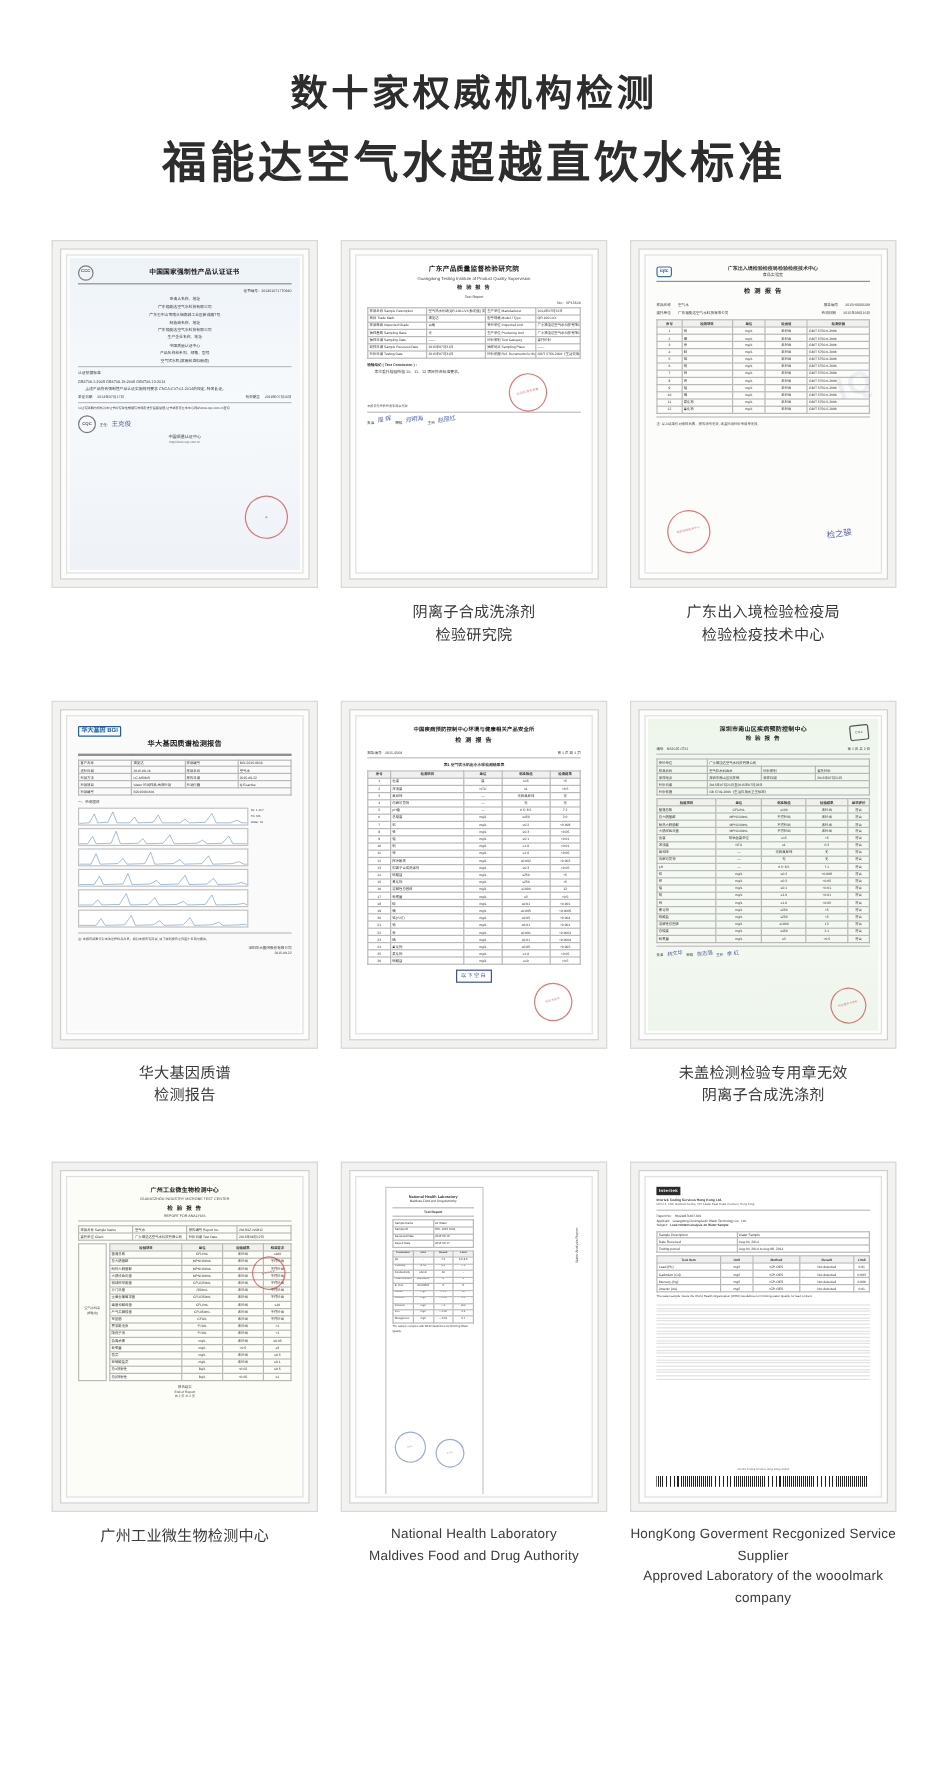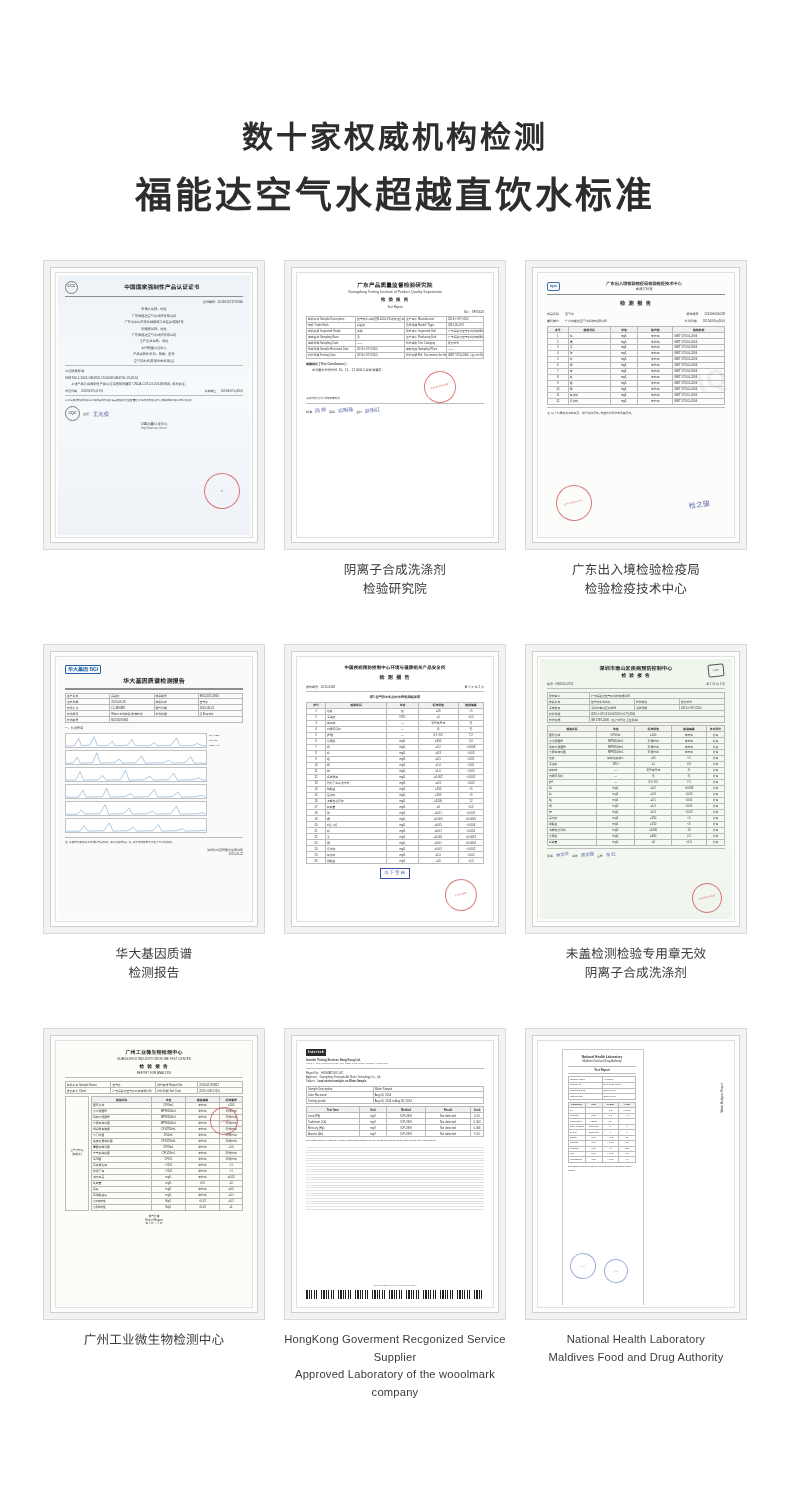--- a/index.html
+++ b/index.html
@@ -17,21 +17,21 @@
 
   .page {
     position: relative;
     width: 790px;
     height: 1492px;
     background: #fff;
   }
 
   
   .heading {
-    padding-top: 116px;
+    padding-top: 56px;
     text-align: center;
     line-height: 1.45;
   }
   .heading .line1 {
     font-size: 31px;
     letter-spacing: 3px;
     color: #2d2d2d;
     font-weight: bold;
   }
   .heading .line2 {
@@ -1232,20 +1232,134 @@
       </div>
       <div class="caption">
         <span class="cl">广州工业微生物检测中心</span>
       </div>
     </div>
 
     <div class="cert-cell">
       <div class="cert-frame tall">
         <div class="cert-inner">
           <div class="sheet tint-white">
+            <div style="position:absolute;left:22px;top:6px;width:80px;height:268px;border:.6px solid #c8c8c8;background:#fff;"></div>
+            <div style="position:absolute;left:28px;top:12px;width:68px;font-size:2.8px;line-height:1.6;color:#333;">
+              <div style="font-weight:bold;font-size:3.2px;text-align:center;">National Health Laboratory</div>
+              <div style="font-size:2.6px;text-align:center;margin-bottom:2px;">Maldives Food and Drug Authority</div>
+              <div style="text-align:center;font-weight:bold;font-size:2.8px;border-top:.5px solid #bbb;border-bottom:.5px solid #bbb;padding:1px 0;margin-bottom:2px;">Test Report</div>
+              <table class="mini" style="font-size:2.4px;">
+                <tbody>
+                    <tr>
+                      <td>Sample Name</td>
+                      <td>Air Water</td>
+                    </tr>
+                <tr>
+                      <td>Sample ID</td>
+                      <td>NHL-2015-0342</td>
+                    </tr>
+                <tr>
+                      <td>Received Date</td>
+                      <td>2015-08-20</td>
+                    </tr>
+                <tr>
+                      <td>Report Date</td>
+                      <td>2015-08-27</td>
+                    </tr>
+              </tbody>
+                </table>
+              <div style="height:2px"></div>
+              <table class="mini" style="font-size:2.3px;">
+                <tbody>
+                    <tr>
+                  <th>Parameter</th>
+                  <th>Unit</th>
+                  <th>Result</th>
+                  <th>Limit</th>
+                </tr>
+                <tr>
+                      <td>pH</td>
+                      <td class="mid">-</td>
+                      <td class="mid">7.2</td>
+                      <td class="mid">6.5-8.5</td>
+                    </tr>
+                <tr>
+                      <td>Turbidity</td>
+                      <td class="mid">NTU</td>
+                      <td class="mid">0.3</td>
+                      <td class="mid">&lt; 5</td>
+                    </tr>
+                <tr>
+                      <td>Conductivity</td>
+                      <td class="mid">uS/cm</td>
+                      <td class="mid">18</td>
+                      <td class="mid">-</td>
+                    </tr>
+                <tr>
+                      <td>Total Coliform</td>
+                      <td class="mid">cfu/100ml</td>
+                      <td class="mid">0</td>
+                      <td class="mid">0</td>
+                    </tr>
+                <tr>
+                      <td>E. Coli</td>
+                      <td class="mid">cfu/100ml</td>
+                      <td class="mid">0</td>
+                      <td class="mid">0</td>
+                    </tr>
+                <tr>
+                      <td>Nitrate</td>
+                      <td class="mid">mg/l</td>
+                      <td class="mid">&lt; 0.5</td>
+                      <td class="mid">50</td>
+                    </tr>
+                <tr>
+                      <td>Fluoride</td>
+                      <td class="mid">mg/l</td>
+                      <td class="mid">&lt; 0.05</td>
+                      <td class="mid">1.5</td>
+                    </tr>
+                <tr>
+                      <td>Chloride</td>
+                      <td class="mid">mg/l</td>
+                      <td class="mid">&lt; 5</td>
+                      <td class="mid">250</td>
+                    </tr>
+                <tr>
+                      <td>Iron</td>
+                      <td class="mid">mg/l</td>
+                      <td class="mid">&lt; 0.05</td>
+                      <td class="mid">0.3</td>
+                    </tr>
+                <tr>
+                      <td>Manganese</td>
+                      <td class="mid">mg/l</td>
+                      <td class="mid">&lt; 0.01</td>
+                      <td class="mid">0.4</td>
+                    </tr>
+              </tbody>
+                </table>
+              <div style="font-size:2.3px;margin-top:2px;">The sample complies with WHO Guidelines for Drinking Water Quality.</div>
+            </div>
+            <div style="position:absolute;right:8px;top:40px;font-size:3px;color:#444;writing-mode:vertical-rl;transform:rotate(180deg);">Water Analysis Report</div>
+            <div class="stamp" style="width:24px;height:24px;left:30px;bottom:26px;font-size:2px;text-align:center;border-color:rgba(60,90,180,.5);color:rgba(60,90,180,.6);">NHL</div>
+            <div class="stamp" style="width:22px;height:22px;left:64px;bottom:22px;font-size:2px;text-align:center;border-color:rgba(60,90,180,.5);color:rgba(60,90,180,.6);">FDA</div>
+          </div>
+        </div>
+      </div>
+      <div class="caption small">
+        <span class="cl">National Health Laboratory</span>
+        <span class="cl">Maldives Food and Drug Authority</span>
+      </div>
+    </div>
+
+    <div class="cert-cell">
+      <div class="cert-frame tall">
+        <div class="cert-inner">
+          <div class="sheet tint-white">
             <div style="display:flex;align-items:center;justify-content:space-between;">
               <span class="intertek-bar">Intertek</span>
             </div>
             <div style="font-size:2.8px;font-weight:bold;margin-top:2px;">Intertek Testing Services Hong Kong Ltd.</div>
             <div style="font-size:2.4px;color:#555;">Unit 2-4, 10/F, Garment Centre, 576 Castle Peak Road, Kowloon, Hong Kong</div>
             <div class="rule"></div>
             <div style="display:flex;gap:2px;font-size:2.6px;">
               <span>Report No.:</span>
               <span>HKGWAT1407-001</span>
             </div>
@@ -1346,128 +1460,14 @@
             </div>
           </div>
         </div>
       </div>
       <div class="caption small">
         <span class="cl">HongKong Goverment Recgonized Service Supplier</span>
         <span class="cl">Approved Laboratory of the wooolmark company</span>
       </div>
     </div>
 
-    <div class="cert-cell">
-      <div class="cert-frame tall">
-        <div class="cert-inner">
-          <div class="sheet tint-white">
-            <div style="position:absolute;left:22px;top:6px;width:80px;height:268px;border:.6px solid #c8c8c8;background:#fff;"></div>
-            <div style="position:absolute;left:28px;top:12px;width:68px;font-size:2.8px;line-height:1.6;color:#333;">
-              <div style="font-weight:bold;font-size:3.2px;text-align:center;">National Health Laboratory</div>
-              <div style="font-size:2.6px;text-align:center;margin-bottom:2px;">Maldives Food and Drug Authority</div>
-              <div style="text-align:center;font-weight:bold;font-size:2.8px;border-top:.5px solid #bbb;border-bottom:.5px solid #bbb;padding:1px 0;margin-bottom:2px;">Test Report</div>
-              <table class="mini" style="font-size:2.4px;">
-                <tbody>
-                    <tr>
-                      <td>Sample Name</td>
-                      <td>Air Water</td>
-                    </tr>
-                <tr>
-                      <td>Sample ID</td>
-                      <td>NHL-2015-0342</td>
-                    </tr>
-                <tr>
-                      <td>Received Date</td>
-                      <td>2015-08-20</td>
-                    </tr>
-                <tr>
-                      <td>Report Date</td>
-                      <td>2015-08-27</td>
-                    </tr>
-              </tbody>
-                </table>
-              <div style="height:2px"></div>
-              <table class="mini" style="font-size:2.3px;">
-                <tbody>
-                    <tr>
-                  <th>Parameter</th>
-                  <th>Unit</th>
-                  <th>Result</th>
-                  <th>Limit</th>
-                </tr>
-                <tr>
-                      <td>pH</td>
-                      <td class="mid">-</td>
-                      <td class="mid">7.2</td>
-                      <td class="mid">6.5-8.5</td>
-                    </tr>
-                <tr>
-                      <td>Turbidity</td>
-                      <td class="mid">NTU</td>
-                      <td class="mid">0.3</td>
-                      <td class="mid">&lt; 5</td>
-                    </tr>
-                <tr>
-                      <td>Conductivity</td>
-                      <td class="mid">uS/cm</td>
-                      <td class="mid">18</td>
-                      <td class="mid">-</td>
-                    </tr>
-                <tr>
-                      <td>Total Coliform</td>
-                      <td class="mid">cfu/100ml</td>
-                      <td class="mid">0</td>
-                      <td class="mid">0</td>
-                    </tr>
-                <tr>
-                      <td>E. Coli</td>
-                      <td class="mid">cfu/100ml</td>
-                      <td class="mid">0</td>
-                      <td class="mid">0</td>
-                    </tr>
-                <tr>
-                      <td>Nitrate</td>
-                      <td class="mid">mg/l</td>
-                      <td class="mid">&lt; 0.5</td>
-                      <td class="mid">50</td>
-                    </tr>
-                <tr>
-                      <td>Fluoride</td>
-                      <td class="mid">mg/l</td>
-                      <td class="mid">&lt; 0.05</td>
-                      <td class="mid">1.5</td>
-                    </tr>
-                <tr>
-                      <td>Chloride</td>
-                      <td class="mid">mg/l</td>
-                      <td class="mid">&lt; 5</td>
-                      <td class="mid">250</td>
-                    </tr>
-                <tr>
-                      <td>Iron</td>
-                      <td class="mid">mg/l</td>
-                      <td class="mid">&lt; 0.05</td>
-                      <td class="mid">0.3</td>
-                    </tr>
-                <tr>
-                      <td>Manganese</td>
-                      <td class="mid">mg/l</td>
-                      <td class="mid">&lt; 0.01</td>
-                      <td class="mid">0.4</td>
-                    </tr>
-              </tbody>
-                </table>
-              <div style="font-size:2.3px;margin-top:2px;">The sample complies with WHO Guidelines for Drinking Water Quality.</div>
-            </div>
-            <div style="position:absolute;right:8px;top:40px;font-size:3px;color:#444;writing-mode:vertical-rl;transform:rotate(180deg);">Water Analysis Report</div>
-            <div class="stamp" style="width:24px;height:24px;left:30px;bottom:26px;font-size:2px;text-align:center;border-color:rgba(60,90,180,.5);color:rgba(60,90,180,.6);">NHL</div>
-            <div class="stamp" style="width:22px;height:22px;left:64px;bottom:22px;font-size:2px;text-align:center;border-color:rgba(60,90,180,.5);color:rgba(60,90,180,.6);">FDA</div>
-          </div>
-        </div>
-      </div>
-      <div class="caption small">
-        <span class="cl">National Health Laboratory</span>
-        <span class="cl">Maldives Food and Drug Authority</span>
-      </div>
-    </div>
-
   </div>
 </div>
 
 </body></html>

